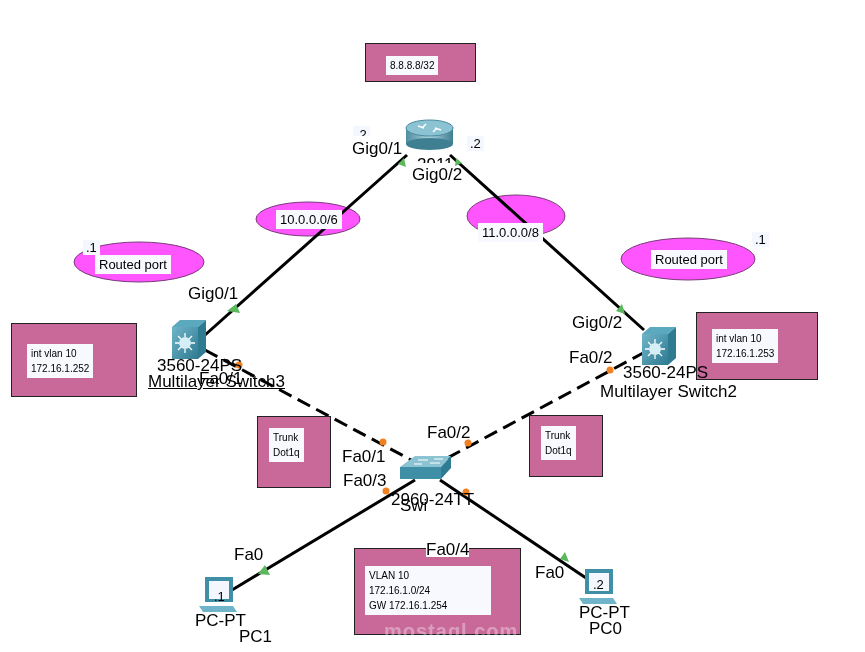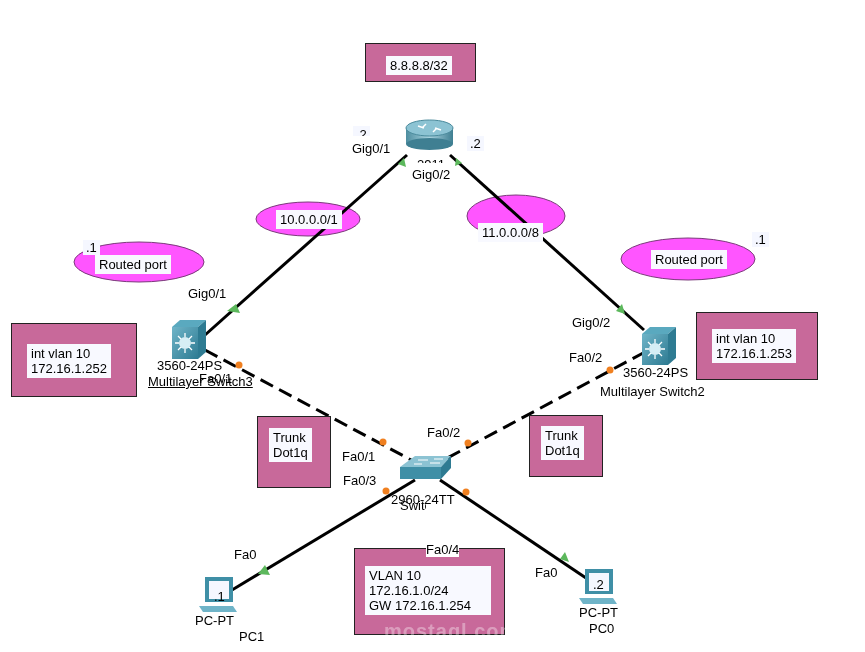--- a/index.html
+++ b/index.html
@@ -1,21 +1,21 @@
 <!DOCTYPE html>
 <html><head>
 <meta charset="utf-8">
 <style>
   html, body { margin:0; padding:0; background:#ffffff; }
   body { width:865px; height:652px; position:relative; overflow:hidden;
          font-family: "Liberation Sans", sans-serif; font-size:13px; color:#000; }
   svg#topo { position:absolute; left:0; top:0; }
-  .lbl { position:absolute; font-size:13px; white-space:nowrap; line-height:15px; }
+  .lbl { position:absolute; font-size:17px; white-space:nowrap; line-height:15px; }
   .note { position:absolute; background:#c8699a; border:1px solid #222; box-sizing:border-box; }
-  .note .inner { position:absolute; background:#f8f9ff; padding:2px 4px; font-size:13px; line-height:15px; white-space:pre; }
+  .note .inner { position:absolute; background:#f8f9ff; padding:2px 4px; font-size:10px; line-height:15px; white-space:pre; }
   .ell-text { position:absolute; background:#f8f9ff; padding:2px 4px; font-size:13px; line-height:15px; white-space:nowrap; }
   .ip { position:absolute; background:#f5f7ff; padding:0 3px; font-size:13px; line-height:15px; }
   .watermark { position:absolute; color:#ffffff; opacity:0.35; font-size:20px; font-weight:bold; letter-spacing:1px; }
 </style>
 </head>
 <body>
 
 <svg id="topo" width="865" height="652">
 
   <ellipse cx="308" cy="219" rx="52" ry="17" fill="#ff55ff" stroke="#7a3a7a" stroke-width="1"></ellipse>
@@ -109,27 +109,27 @@
 172.16.1.253</div>
 </div>
 <div class="note" style="left:257px;top:416px;width:74px;height:72px;">
   <div class="inner" style="left:11px;top:11px;">Trunk
 Dot1q</div>
 </div>
 <div class="note" style="left:529px;top:415px;width:74px;height:62px;">
   <div class="inner" style="left:11px;top:10px;">Trunk
 Dot1q</div>
 </div>
-<div class="note" style="left:354px;top:548px;width:151px;height:87px;">
+<div class="note" style="left:354px;top:548px;width:167px;height:87px;">
   <div class="inner" style="left:10px;top:17px;width:118px;">VLAN 10
 172.16.1.0/24
 GW 172.16.1.254</div>
 </div>
 
-<div class="ell-text" style="left:276px;top:210px;">10.0.0.0/1</div>
+<div class="ell-text" style="left:276px;top:210px;">10.0.0.0/6</div>
 <div class="ell-text" style="left:478px;top:223px;text-align:center;">11.0.0.0/8</div>
 <div class="ell-text" style="left:95px;top:255px;">Routed port</div>
 <div class="ell-text" style="left:651px;top:250px;">Routed port</div>
 
 <div class="ip" style="left:353px;top:126px;height:10px;overflow:hidden;line-height:18px;">.2</div>
 <div class="ip" style="left:467px;top:136px;">.2</div>
 <div class="ip" style="left:83px;top:240px;">.1</div>
 <div class="ip" style="left:752px;top:232px;">.1</div>
 <div class="ip" style="left:211px;top:589px;background:transparent;">.1</div>
 <div class="ip" style="left:590px;top:577px;background:transparent;">.2</div>

